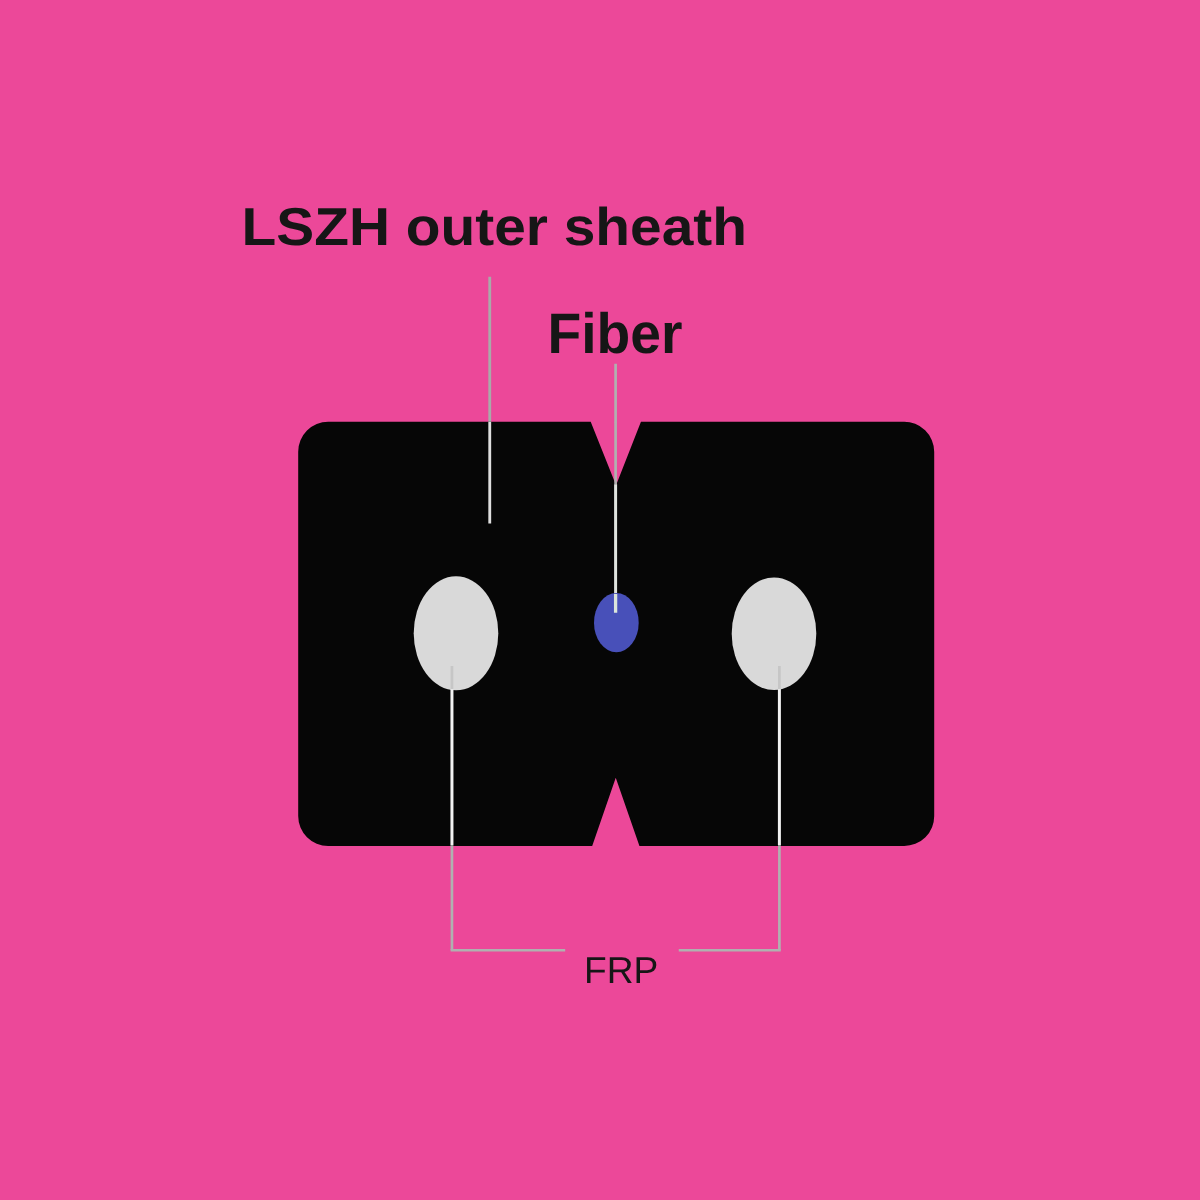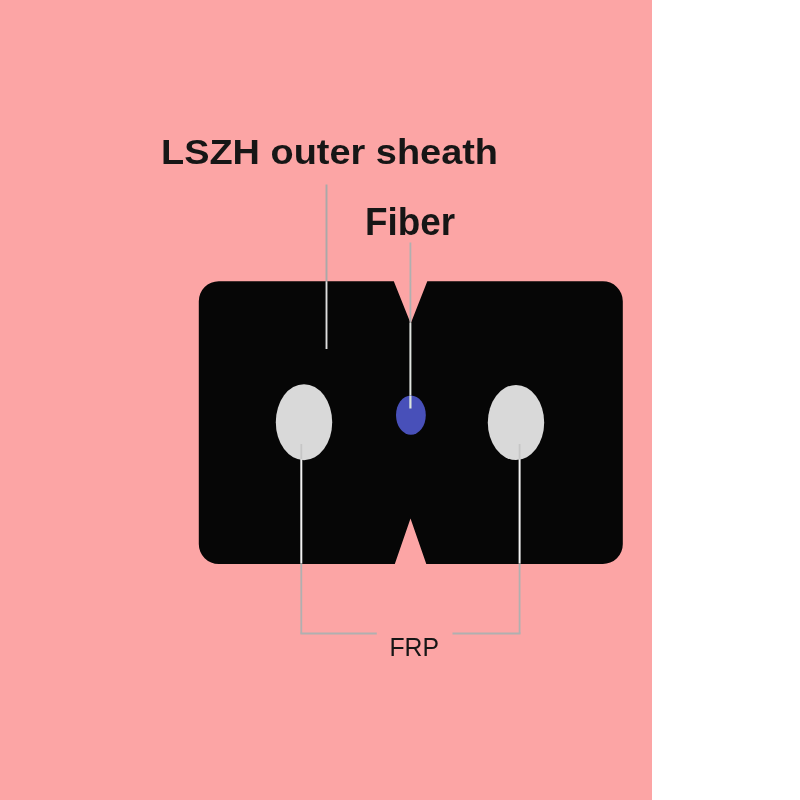--- a/index.html
+++ b/index.html
@@ -1,16 +1,16 @@
 <!DOCTYPE html>
 <html><head>
 <meta charset="utf-8">
 <style>
   html,body{margin:0;padding:0;background:#ffffff;}
-  .stage{position:relative;width:652px;height:800px;background:#fca5a5;overflow:hidden;}
+  .stage{position:relative;width:800px;height:800px;background:#ec4899;overflow:hidden;}
   svg{position:absolute;left:0;top:0;}
   text{font-family:"Liberation Sans", sans-serif;}
 </style>
 </head>
 <body>
 <div class="stage">
 <svg width="800" height="800" viewBox="0 0 800 800">
 
   <line x1="326.5" y1="184.5" x2="326.5" y2="281.5" stroke="#a9a9a9" stroke-width="1.9"></line>
   <line x1="410.4" y1="242.5" x2="410.4" y2="281.5" stroke="#b0b0b0" stroke-width="1.8"></line>

